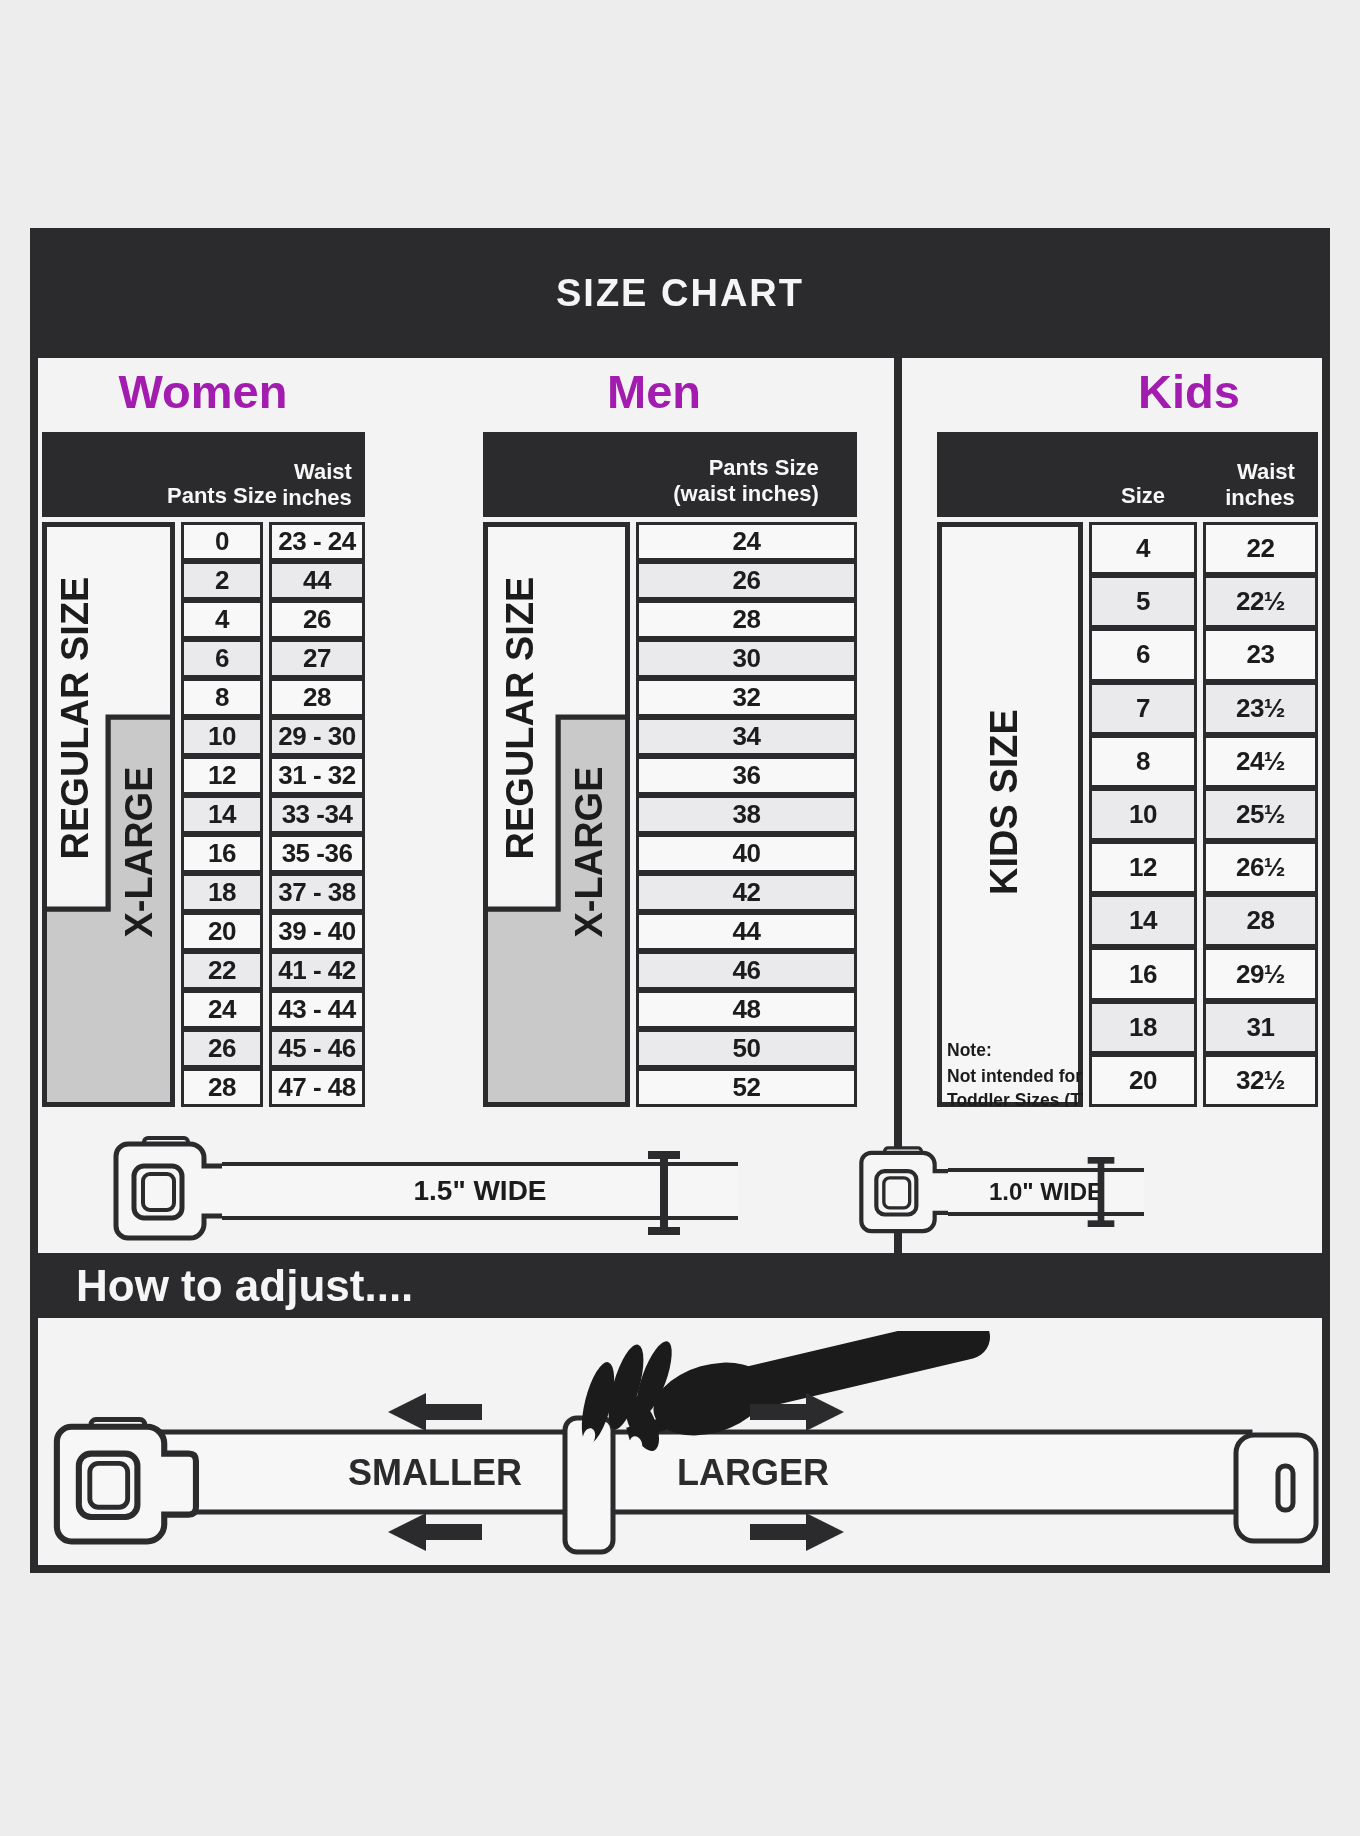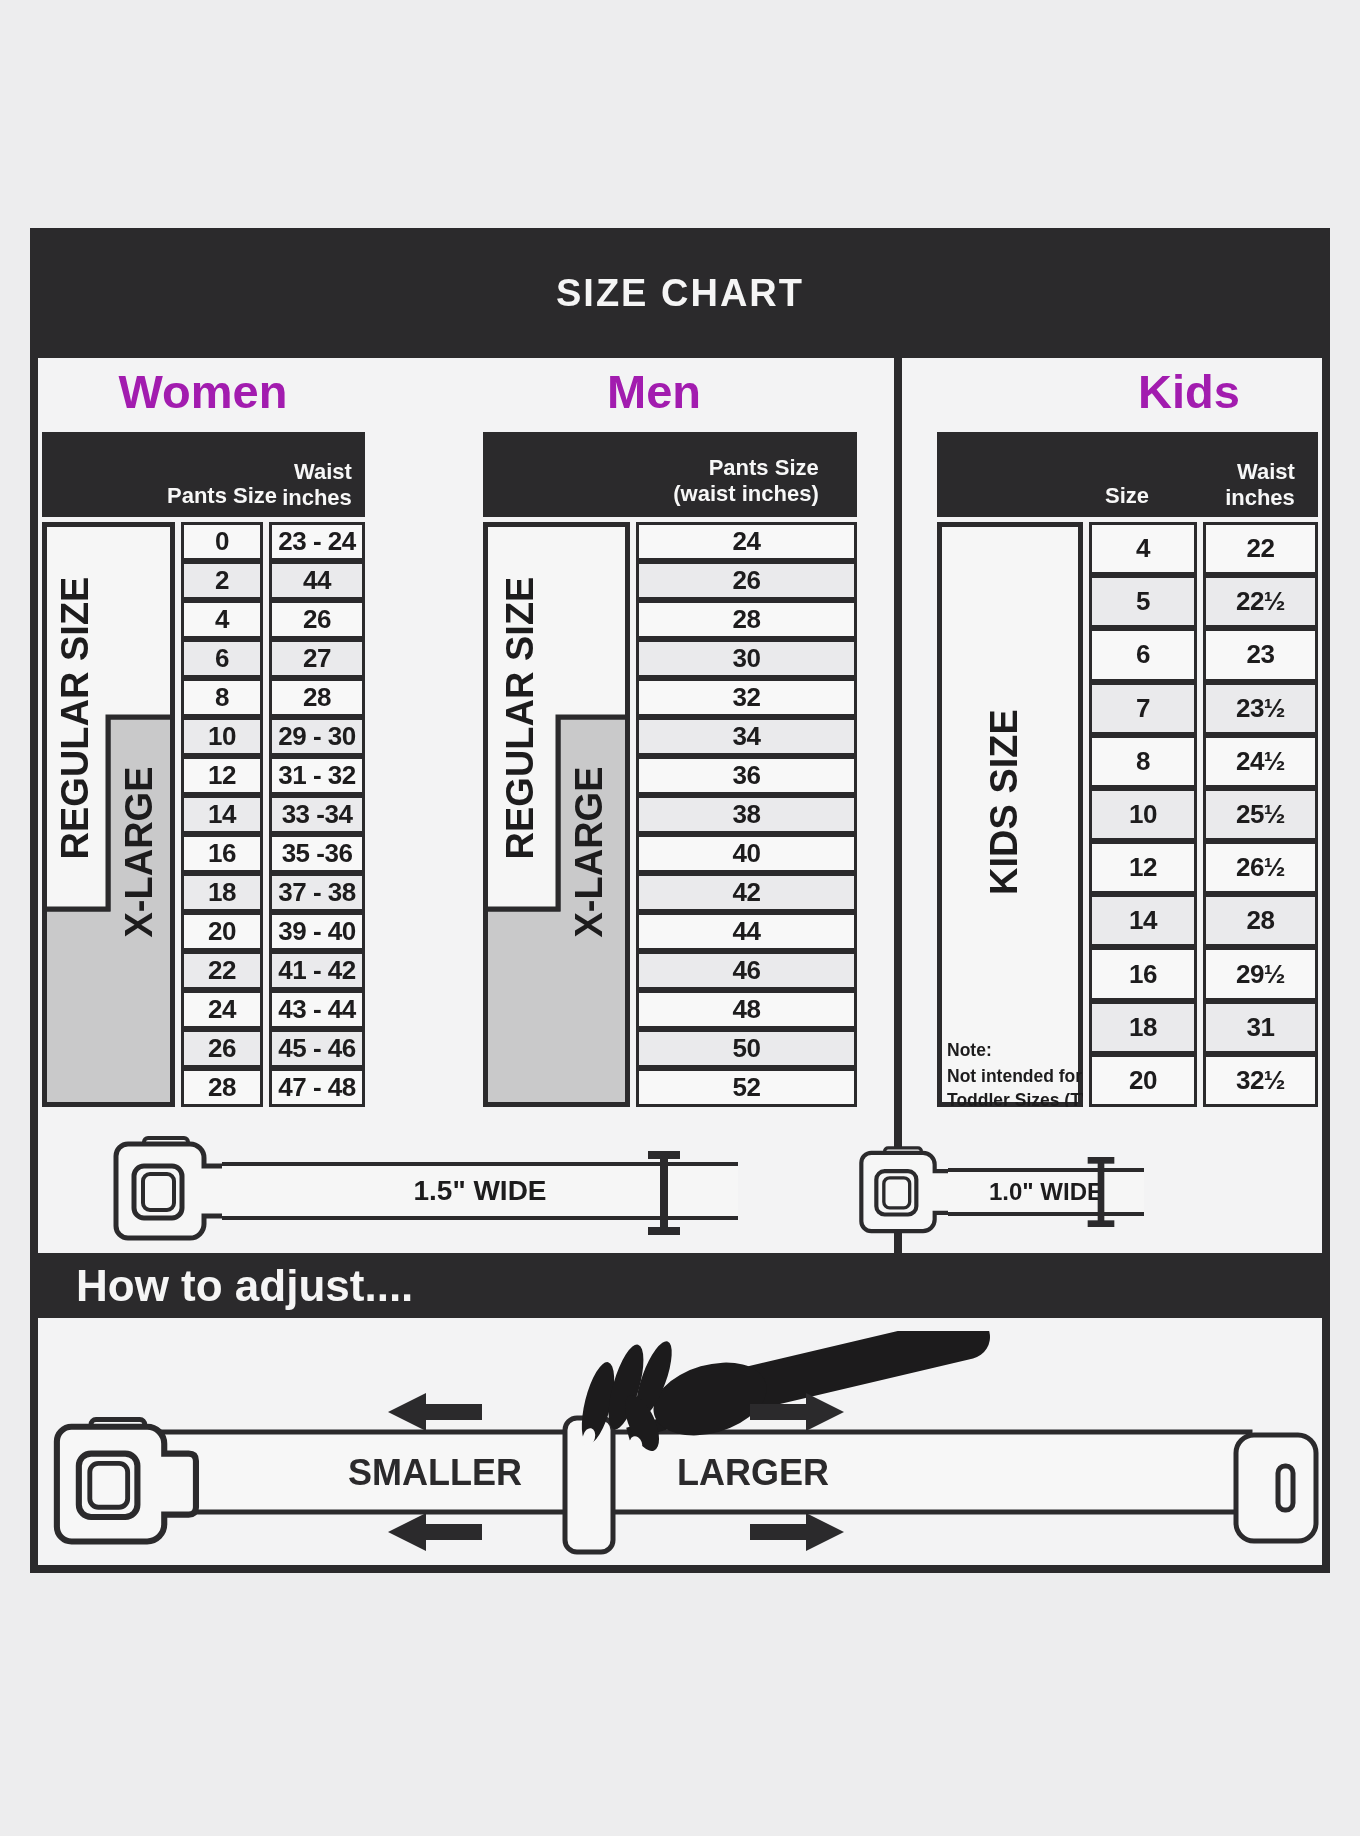--- a/index.html
+++ b/index.html
@@ -166,21 +166,21 @@
     <div class="cell">46</div>
 
     <div class="cell">48</div>
 
     <div class="cell">50</div>
 
     <div class="cell">52</div>
   </div>
 
 <div class="abs tbl-header" style="left:937px;width:381px;">
-  <span class="hlabel" style="left:190px;bottom:8px;">Size</span>
+  <span class="hlabel" style="left:206px;bottom:8px;">Size</span>
   <span class="hlabel" style="left:323px;bottom:6px;"><span>Waist</span><br><span>inches</span></span>
 </div>
 
 <svg class="abs" style="left:937px;top:522px;" width="146" height="585" viewBox="0 0 146 585">
   <rect x="2.5" y="2.5" width="141" height="580" fill="#f6f6f6" stroke="#2b2a2c" stroke-width="5"></rect>
   <text transform="translate(80,280) rotate(-90)" text-anchor="middle" font-size="38" font-weight="700" fill="#1d1c1d">KIDS SIZE</text>
   <text x="10" y="534" font-size="17.5" font-weight="700" fill="#1d1c1d">Note:</text>
   <text x="10" y="560" font-size="17.5" font-weight="700" fill="#1d1c1d">Not intended for</text>
   <text x="10" y="584" font-size="17.5" font-weight="700" fill="#1d1c1d">Toddler Sizes (T)</text>
 </svg>

